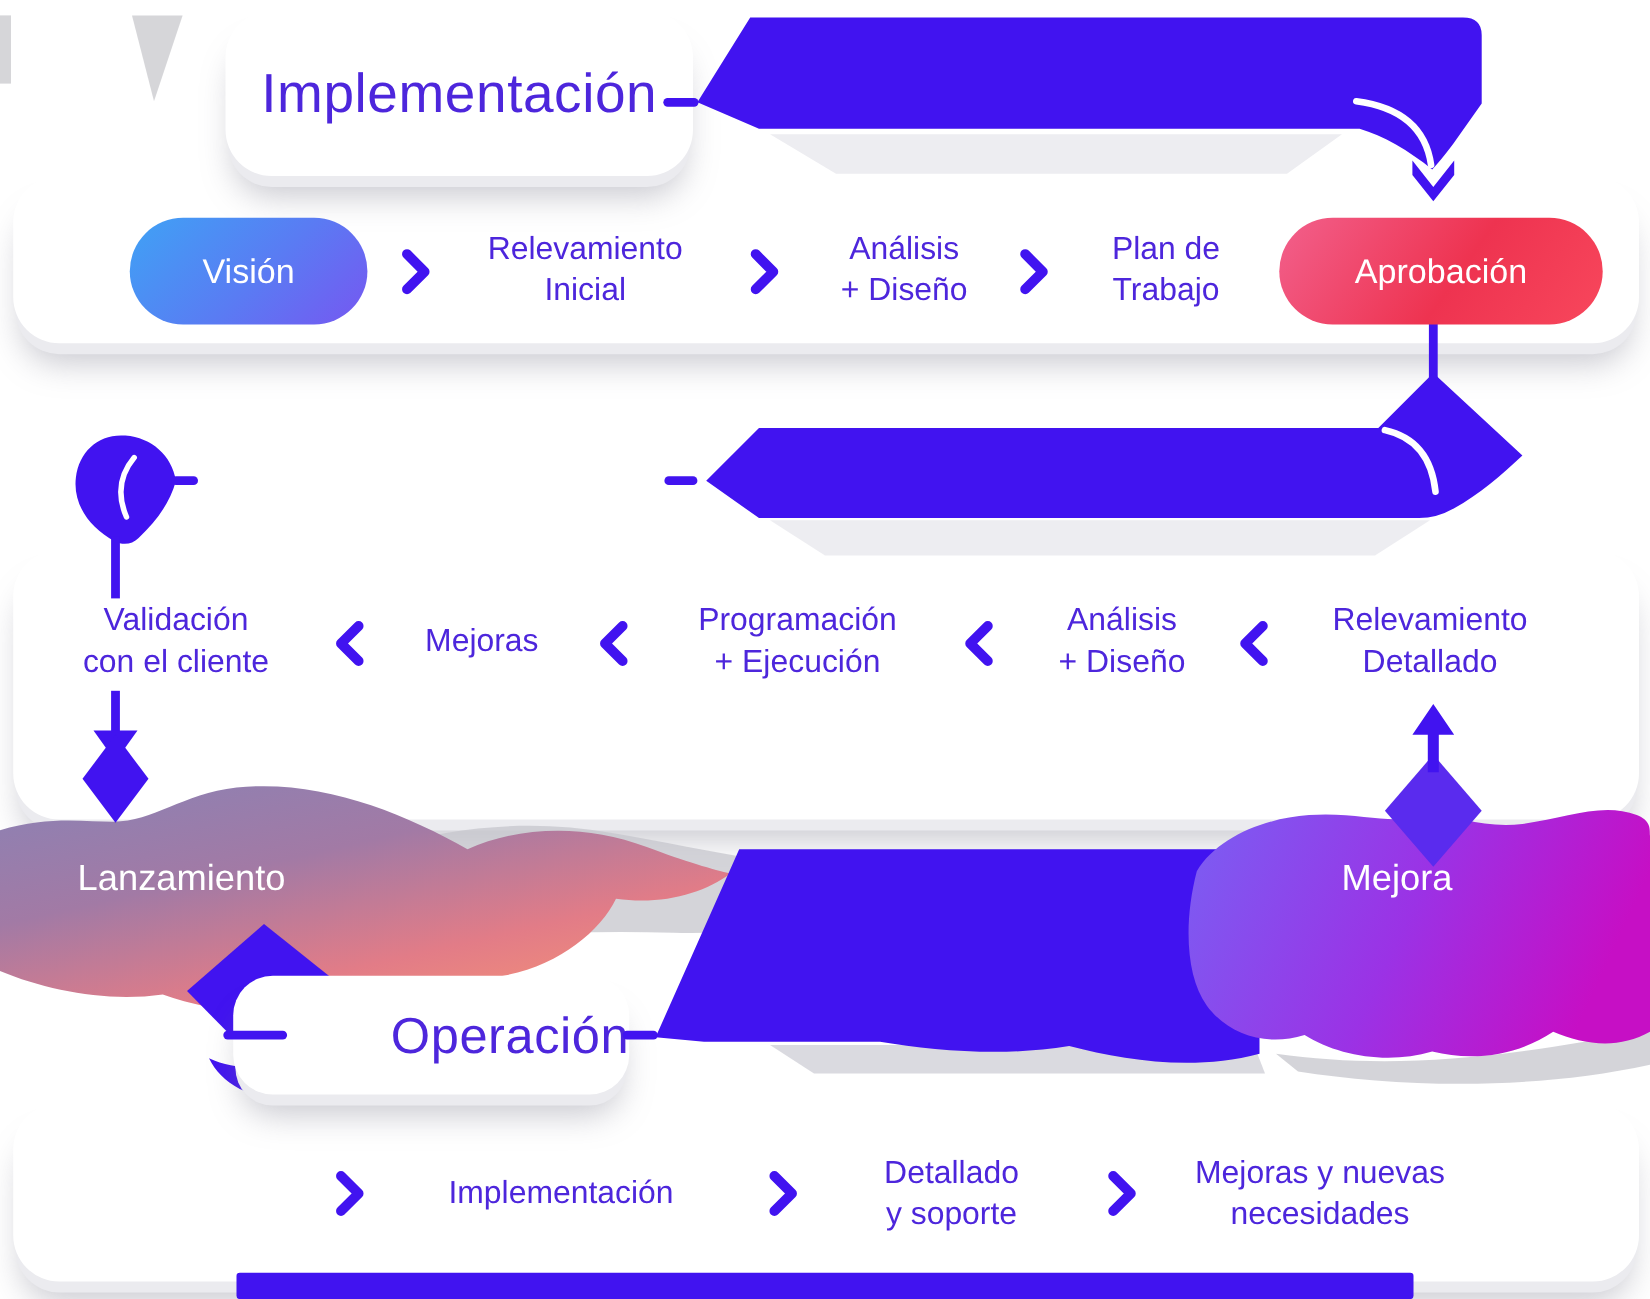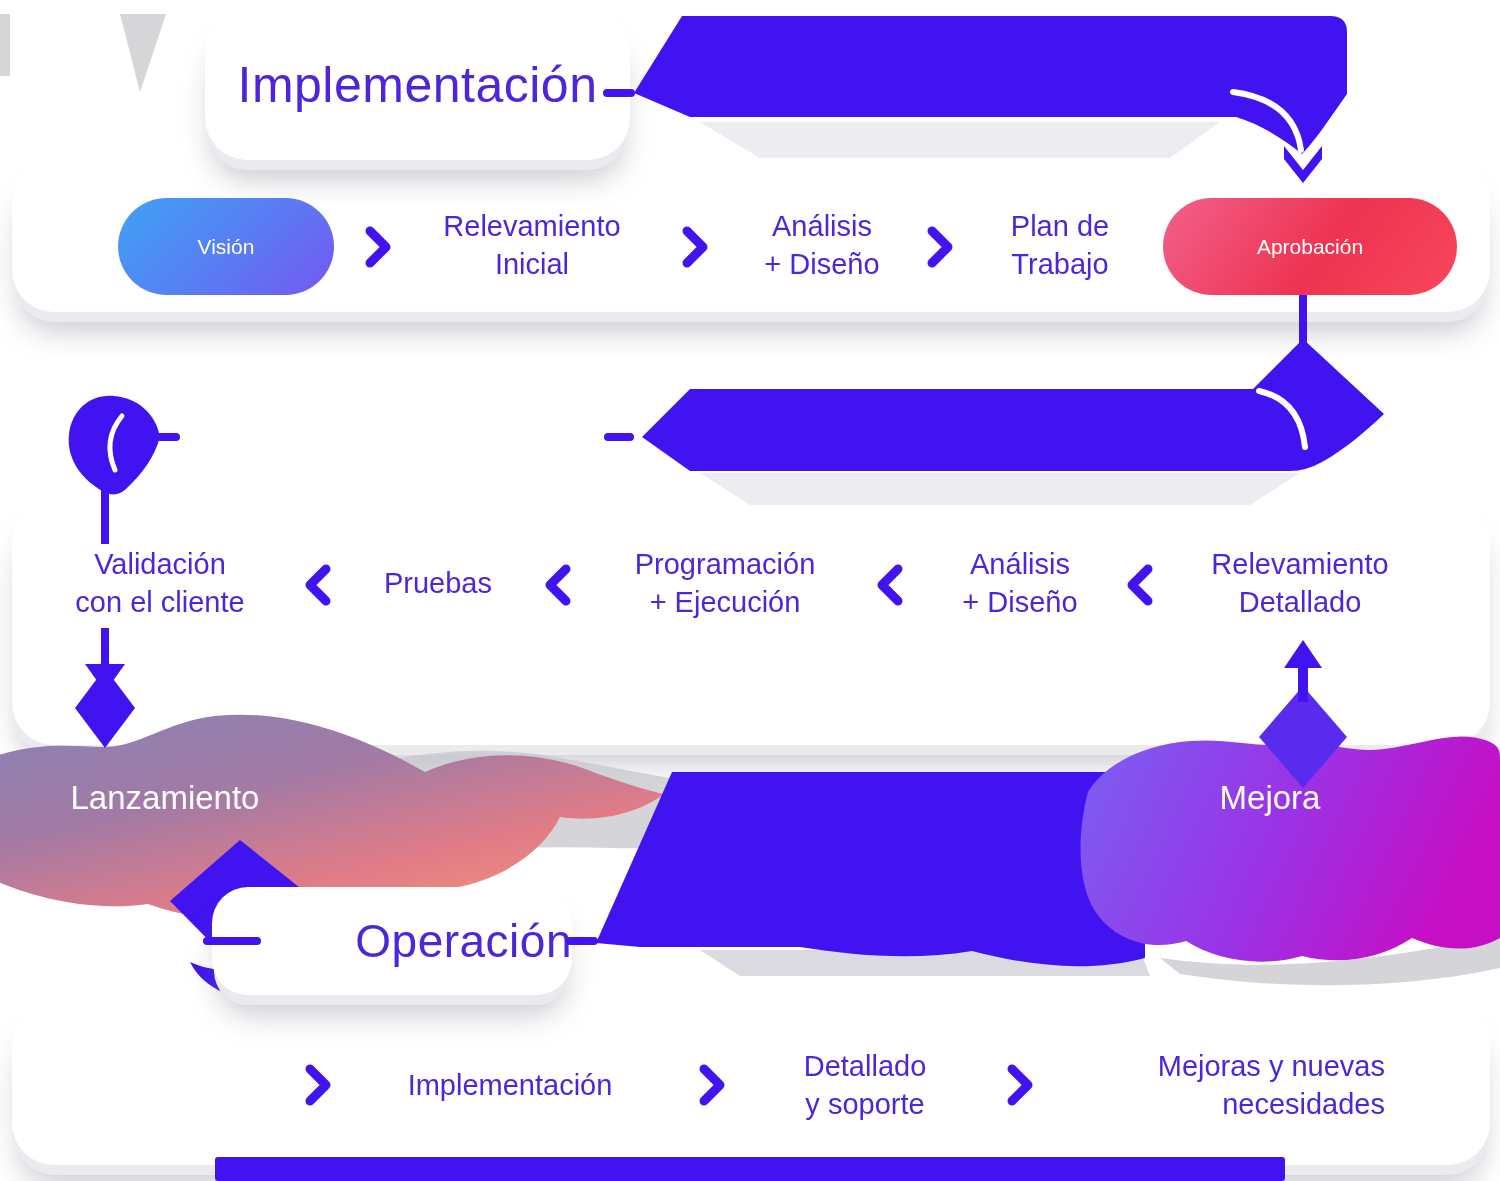--- a/index.html
+++ b/index.html
@@ -5,21 +5,21 @@
   html,body{margin:0;padding:0;background:#ffffff;}
   body{font-family:"Liberation Sans",sans-serif;}
   .canvas{position:relative;width:1500px;height:1181px;background:#ffffff;overflow:hidden;}
   svg.layer{position:absolute;left:0;top:0;width:1500px;height:1181px;}
   .card{position:absolute;background:#ffffff;border-radius:42px;
         box-shadow:0 12px 0 -2px #ebebef, 0 26px 30px -8px rgba(125,125,140,.42);}
   .title-card{display:flex;align-items:center;justify-content:center;}
   .title-text{color:#4D26DC;font-size:50px;letter-spacing:.5px;}
   .step{position:absolute;color:#4D26DC;font-size:29px;line-height:1.32;text-align:center;white-space:pre-line;}
   .pill{position:absolute;display:flex;align-items:center;justify-content:center;
-        color:#ffffff;font-size:21px;border-radius:49px;}
+        color:#ffffff;font-size:31px;border-radius:49px;}
   .pill-vision{background:linear-gradient(135deg,#3FA2F5 0%,#5A7BF3 55%,#7657F1 100%);}
   .pill-aprob{background:linear-gradient(125deg,#F2608C 0%,#EE3350 55%,#F8475C 100%);align-items:center;}
   .blob-label{position:absolute;color:#ffffff;font-size:33px;text-align:center;white-space:pre-line;}
   .chev{stroke:#4113F0;stroke-width:9;fill:none;stroke-linecap:round;stroke-linejoin:round;}
   .shape{fill:#4113F0;}
   .warc{stroke:#ffffff;stroke-width:6;fill:none;stroke-linecap:round;}
 </style>
 </head>
 <body>
 
@@ -130,30 +130,30 @@
   <div class="step" style="left:732px;top:207px;width:180px;">Análisis
 + Diseño</div>
   <div class="step" style="left:980px;top:207px;width:160px;">Plan de
 Trabajo</div>
   <div class="pill pill-aprob" style="left:1163px;top:198px;width:294px;height:97px;">
     <span>Aprobación</span>
   </div>
 
   <div class="step" style="left:45px;top:545px;width:230px;">Validación
 con el cliente</div>
-  <div class="step" style="left:358px;top:564px;width:160px;">Pruebas</div>
+  <div class="step" style="left:358px;top:564px;width:160px;">Mejoras</div>
   <div class="step" style="left:605px;top:545px;width:240px;">Programación
 + Ejecución</div>
   <div class="step" style="left:930px;top:545px;width:180px;">Análisis
 + Diseño</div>
   <div class="step" style="left:1180px;top:545px;width:240px;">Relevamiento
 Detallado</div>
 
   <div class="step" style="left:380px;top:1066px;width:260px;">Implementación</div>
   <div class="step" style="left:765px;top:1047px;width:200px;">Detallado
 y soporte</div>
-  <div class="step" style="left:1085px;top:1047px;width:300px;text-align:right;">Mejoras y nuevas
+  <div class="step" style="left:1050px;top:1047px;width:300px;">Mejoras y nuevas
 necesidades</div>
 
   <div class="blob-label" style="left:35px;top:779px;width:260px;">Lanzamiento</div>
   <div class="blob-label" style="left:1170px;top:779px;width:200px;">Mejora</div>
 
 </div>
 
 </body></html>

